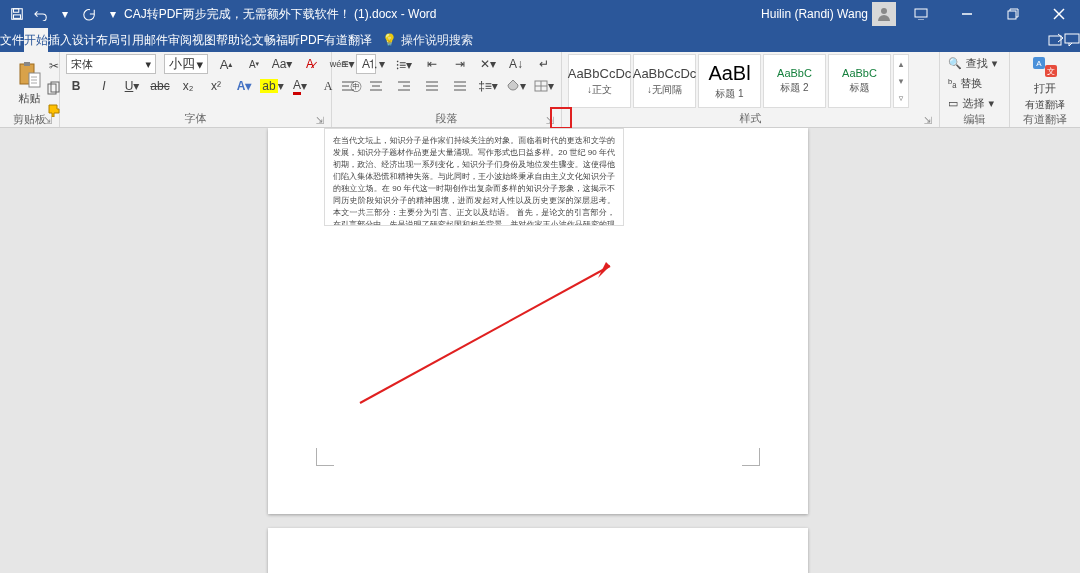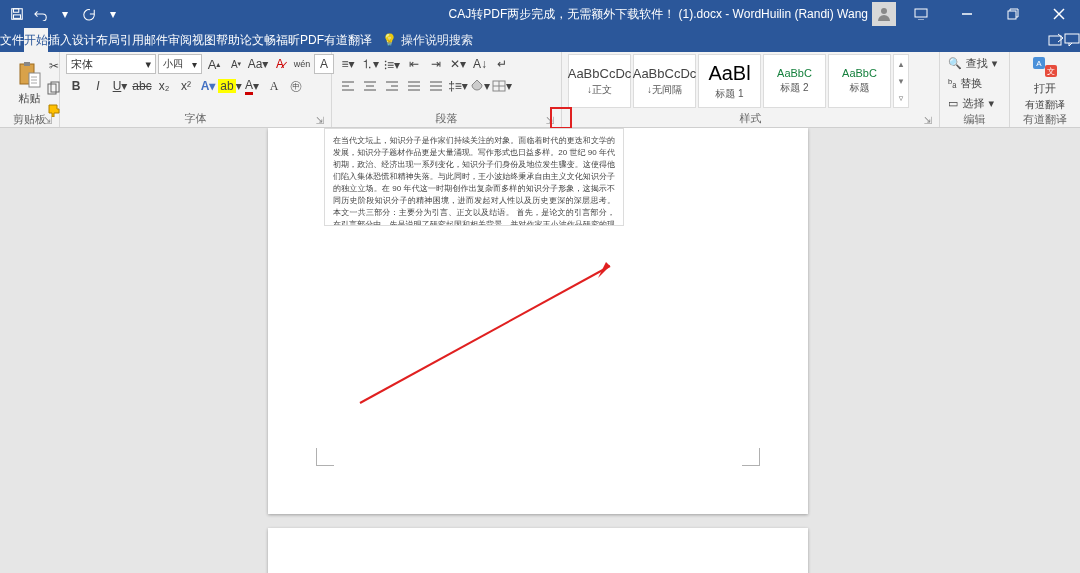--- a/index.html
+++ b/index.html
@@ -1,43 +1,43 @@
 <!DOCTYPE html>
 <html><head>
 <meta charset="utf-8">
 <style>
 * { margin: 0; padding: 0; box-sizing: border-box; font-family: "Microsoft YaHei", "Segoe UI", sans-serif; }
 body { width: 1080px; height: 573px; overflow: hidden; background: #fff; font-size: 12px; }
 
 .titlebar { height: 28px; background: #2b579a; color: #fff; display: flex; align-items: center; padding: 0 0 0 6px; }
 .titlebar .qat { display: flex; gap: 2px; align-items: center; }
 .qat-btn { width: 22px; height: 22px; display: flex; align-items: center; justify-content: center; color: #fff; }
-.titlebar .title-center { flex: 1; text-align: right; font-size: 12px; white-space: nowrap; }
+.titlebar .title-center { flex: 1; text-align: left; font-size: 12px; white-space: nowrap; }
 .titlebar .right { display: flex; align-items: center; gap: 4px; }
 .user-avatar { width: 24px; height: 24px; background: #d8d8d8; display:flex; align-items:center; justify-content:center; color:#555; }
 .win-btn { width: 42px; height: 28px; display:flex; align-items:center; justify-content:center; }
 
 .tabbar { height: 24px; background: #2b579a; display: flex; align-items: stretch; color: #fff; font-size: 12px; }
 .tab { padding: 0 0; display: flex; align-items: center; cursor: pointer; }
 .tab.active { background: #f3f3f3; color: #2b579a; }
 .tabbar .search-help { display:flex; align-items:center; gap:4px; margin-left: 10px; opacity: 0.9; }
 .tabbar-right { margin-left:auto; display:flex; }
 
 .ribbon { height: 76px; background: #f3f3f3; border-bottom: 1px solid #cfcfcf; display: flex; align-items: stretch; }
 .group { border-right: 1px solid #d8d8d8; padding: 2px 6px 0 6px; display: flex; flex-direction: column; position: relative; }
 .group .group-content { flex: 1; display: flex; align-items: flex-start; gap: 2px; }
 .group .group-label { height: 16px; font-size: 11px; color: #666; text-align: center; position: relative; }
 .group .launcher { position: absolute; right: -2px; bottom: 0; width: 14px; height: 14px; color: #888; font-size: 10px; display:flex; align-items:center; justify-content:center; }
 
 .big-btn { display:flex; flex-direction:column; align-items:center; justify-content:center; width: 42px; height: 58px; gap:2px; color:#444; font-size:11px; }
 .big-btn .icon-box { width: 28px; height: 28px; display:flex; align-items:center; justify-content:center; }
 
-.font-row { display:flex; gap:2px; align-items:center; }
+.font-row { display:flex; gap:8px; align-items:center; }
 .font-select { width: 90px; height: 20px; border: 1px solid #c0c0c0; background:#fff; font-size:11px; padding: 0 4px; display:flex; align-items:center; justify-content:space-between; color:#333; }
-.size-select { width: 44px; height: 20px; border: 1px solid #c0c0c0; background:#fff; font-size:10px; padding:0 4px; display:flex; align-items:center; justify-content:space-between; color:#333; }
+.size-select { width: 44px; height: 20px; border: 1px solid #c0c0c0; background:#fff; font-size:13px; padding:0 4px; display:flex; align-items:center; justify-content:space-between; color:#333; }
 .sm-btn { width: 20px; height:20px; display:flex; align-items:center; justify-content:center; color:#444; font-size:12px; }
 .sm-btn.box { border:1px solid #c0c0c0; background:#fff; }
 
 .font-rows { display:flex; flex-direction:column; gap:4px; }
 .para-rows { display:flex; flex-direction:column; gap:4px; }
 
 .styles-gallery { display:flex; align-items:center; gap:0; }
 .style-item { width: 63px; height: 54px; border: 1px solid #dcdcdc; background:#fff; display:flex; flex-direction:column; align-items:center; justify-content:center; color:#333; cursor:pointer; }
 .style-item .preview { font-size: 13px; color:#444; }
 .style-item.big .preview { font-size: 20px; color:#000; }

